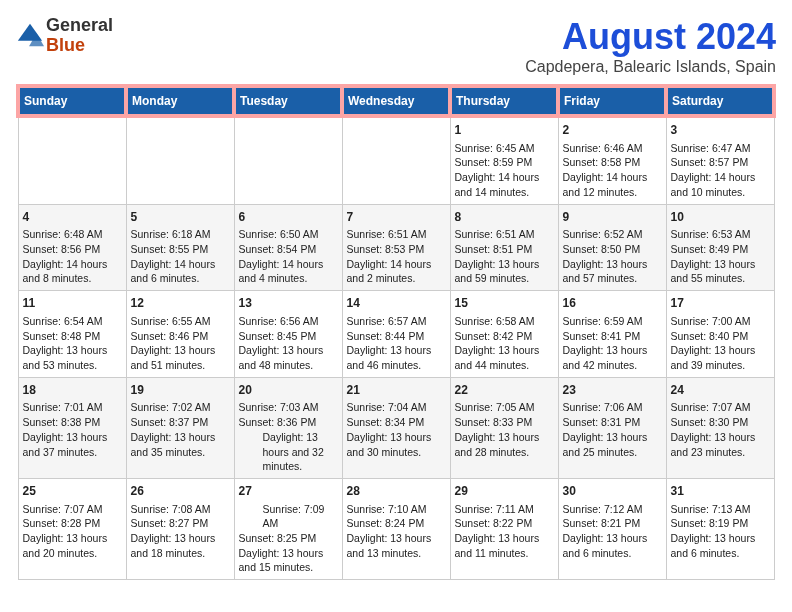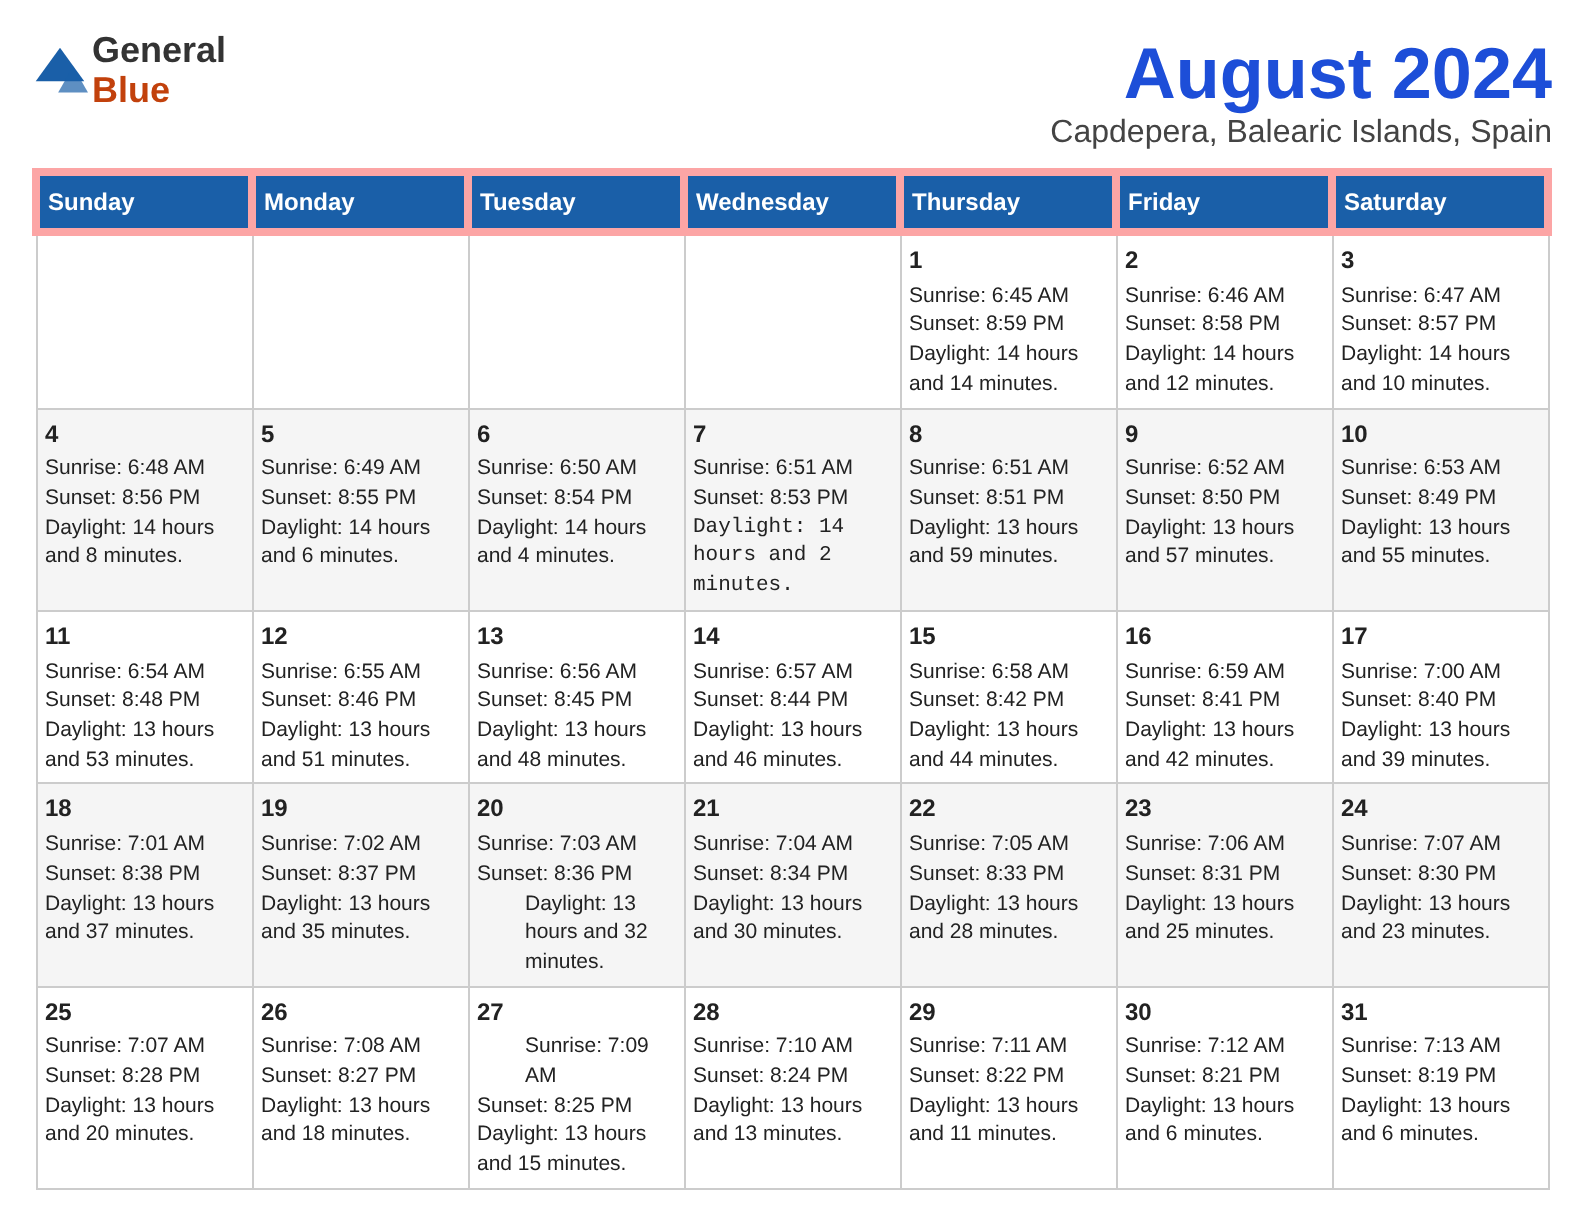--- a/index.html
+++ b/index.html
@@ -147,35 +147,35 @@
       </tr>
       <tr>
         <td>
           <span class="day-num">4</span>
           <span style="display: block;">Sunrise: 6:48 AM</span>
           <span style="display: block;">Sunset: 8:56 PM</span>
           <span style="display: block;">Daylight: 14 hours and 8 minutes.</span>
         </td>
         <td>
           <span class="day-num">5</span>
-          <span style="display: block;">Sunrise: 6:49 AM</span>
+          <span style="display: block;">Sunrise: 6:18 AM</span>
           <span style="display: block;">Sunset: 8:55 PM</span>
           <span style="display: block;">Daylight: 14 hours and 6 minutes.</span>
         </td>
         <td>
           <span class="day-num">6</span>
           <span style="display: block;">Sunrise: 6:50 AM</span>
           <span style="display: block;">Sunset: 8:54 PM</span>
           <span style="display: block;">Daylight: 14 hours and 4 minutes.</span>
         </td>
         <td>
           <span class="day-num">7</span>
           <span style="display: block;">Sunrise: 6:51 AM</span>
           <span style="display: block;">Sunset: 8:53 PM</span>
-          <span style="display: block; font-family: Liberation Mono, monospace;">Daylight: 14 hours and 2 minutes.</span>
+          <span style="display: block;">Daylight: 14 hours and 2 minutes.</span>
         </td>
         <td>
           <span class="day-num">8</span>
           <span style="display: block;">Sunrise: 6:51 AM</span>
           <span style="display: block;">Sunset: 8:51 PM</span>
           <span style="display: block;">Daylight: 13 hours and 59 minutes.</span>
         </td>
         <td>
           <span class="day-num">9</span>
           <span style="display: block;">Sunrise: 6:52 AM</span>

